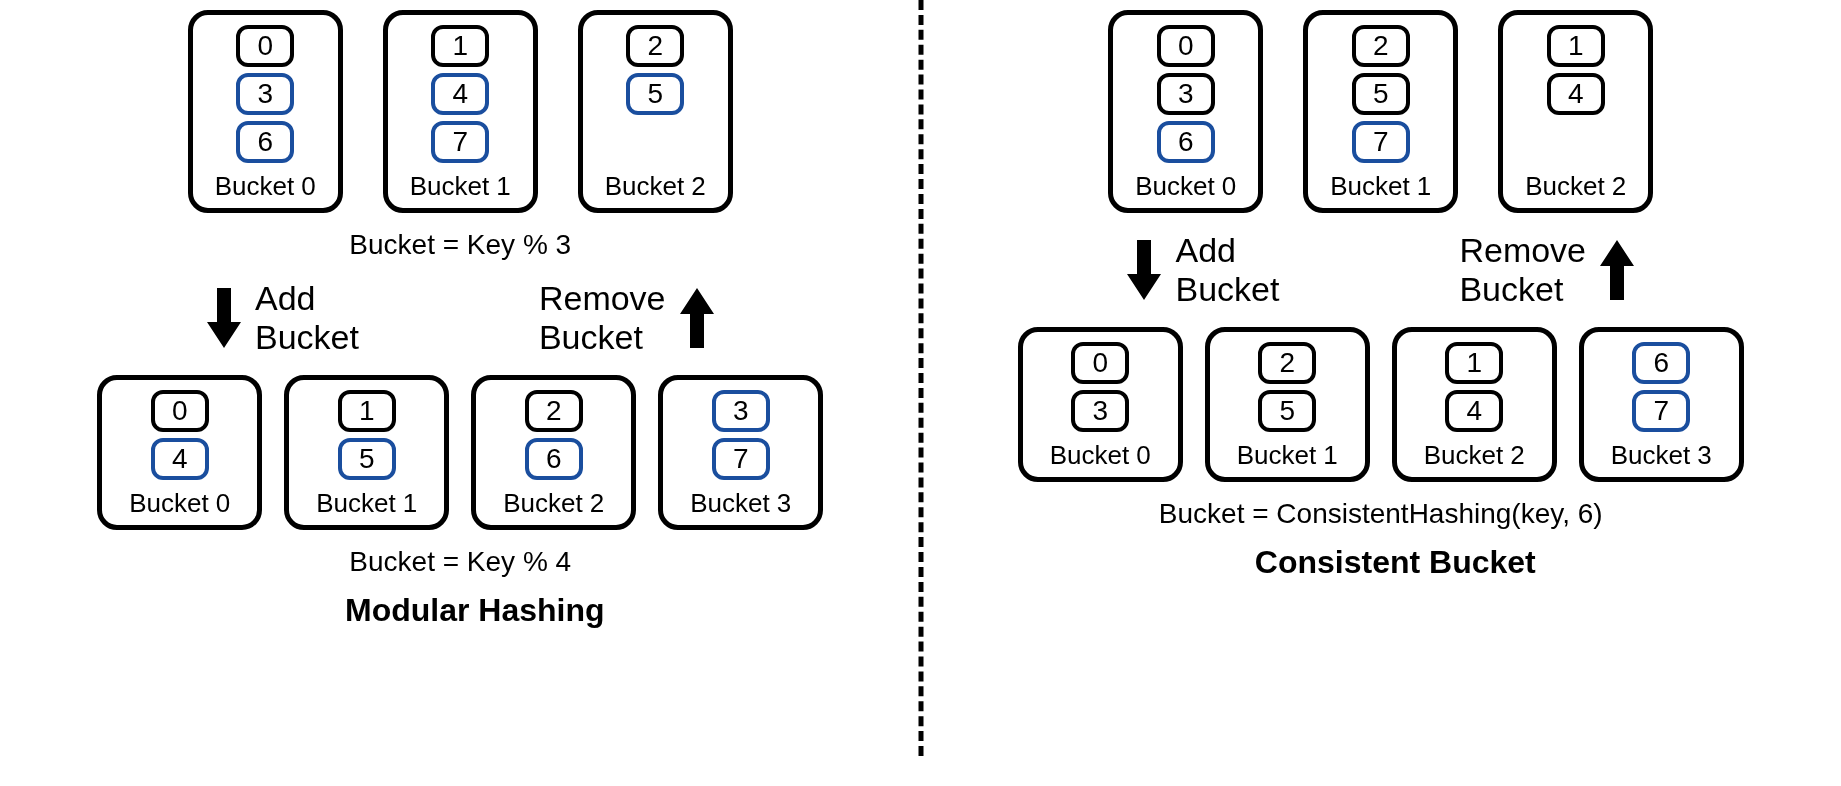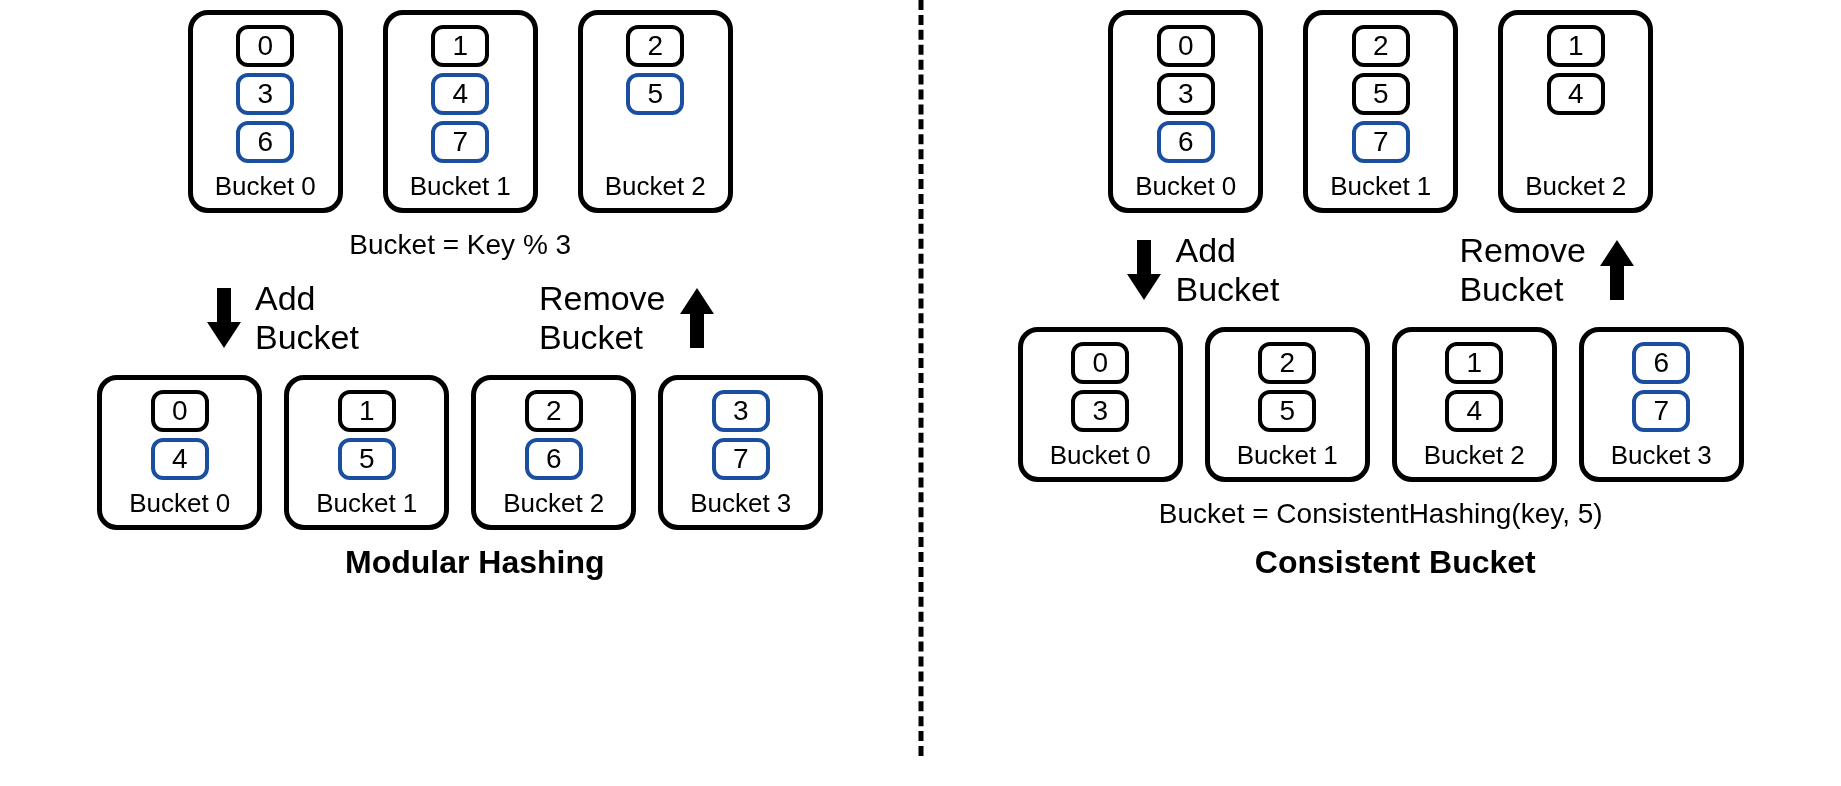--- a/index.html
+++ b/index.html
@@ -158,20 +158,21 @@
           <div class="key">2</div>
           <div class="key moved">6</div>
           <div class="bucket-label">Bucket 2</div>
         </div>
         <div class="bucket small">
           <div class="key moved">3</div>
           <div class="key moved">7</div>
           <div class="bucket-label">Bucket 3</div>
         </div>
       </div>
+    <div class="formula">Bucket = Key % 4</div>
     <div class="section-title">Modular Hashing</div>
   </div>
 
   <div class="panel">
     <div id="right-top" class="row-buckets">
         <div class="bucket">
           <div class="key">0</div>
           <div class="key">3</div>
           <div class="key moved">6</div>
           <div class="bucket-label">Bucket 0</div>
@@ -220,16 +221,16 @@
           <div class="key">1</div>
           <div class="key">4</div>
           <div class="bucket-label">Bucket 2</div>
         </div>
         <div class="bucket small">
           <div class="key moved">6</div>
           <div class="key moved">7</div>
           <div class="bucket-label">Bucket 3</div>
         </div>
       </div>
-    <div class="formula">Bucket = ConsistentHashing(key, 5)</div>
+    <div class="formula">Bucket = ConsistentHashing(key, 6)</div>
     <div class="section-title">Consistent Bucket</div>
   </div>
 </div>
 
 </body></html>

